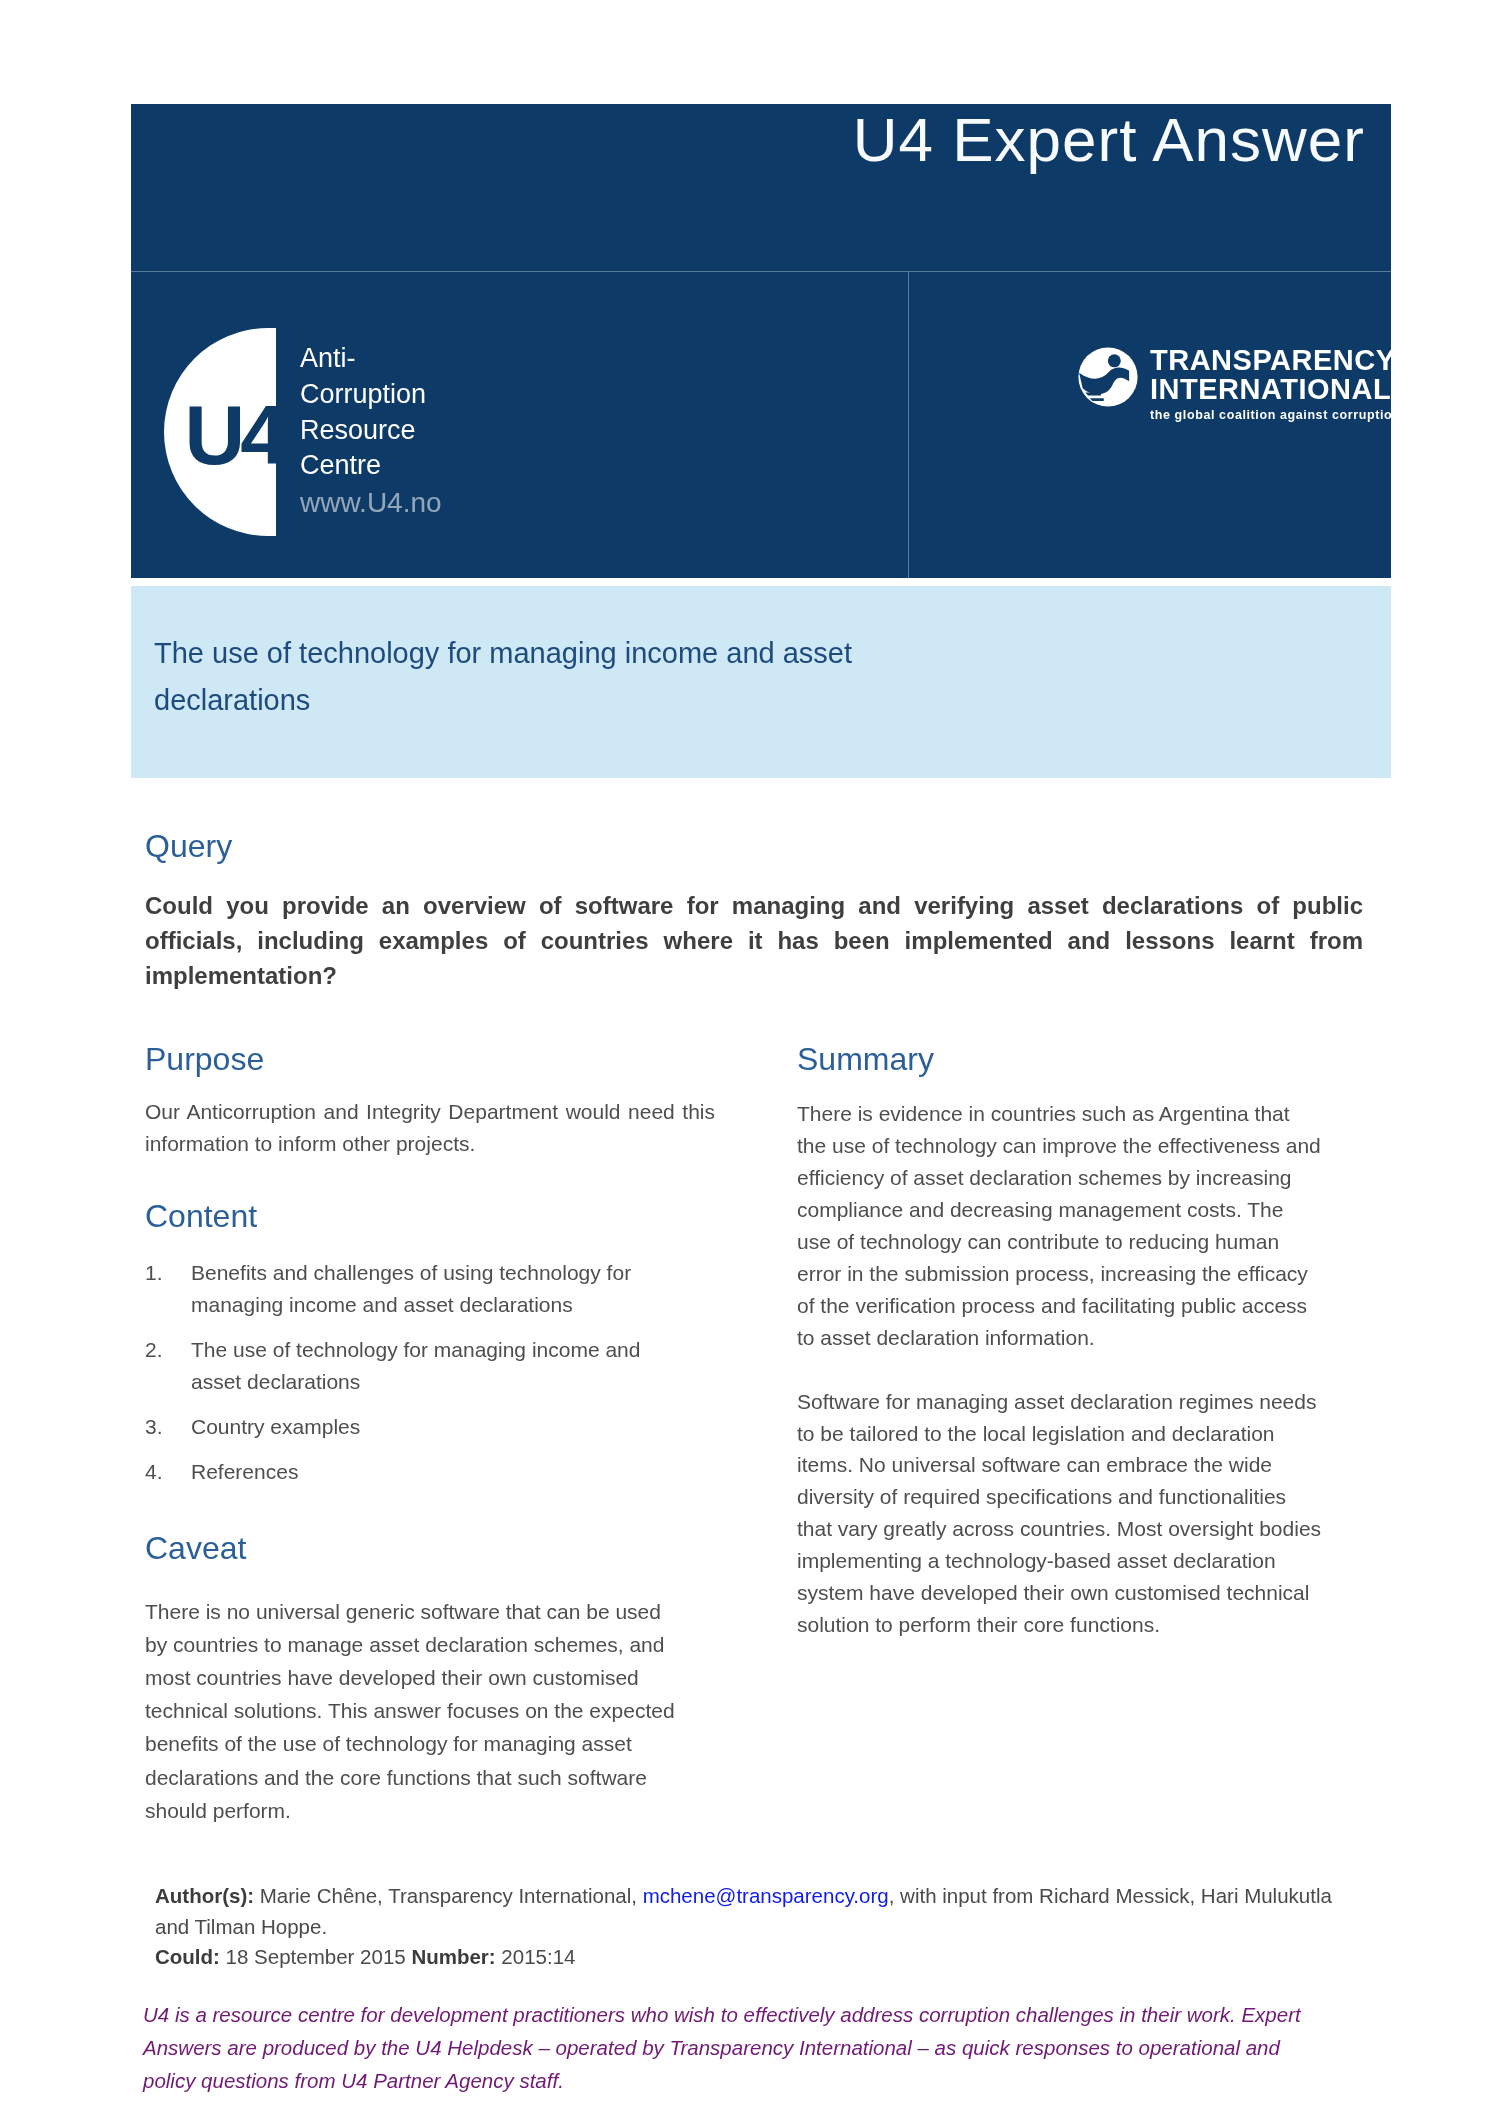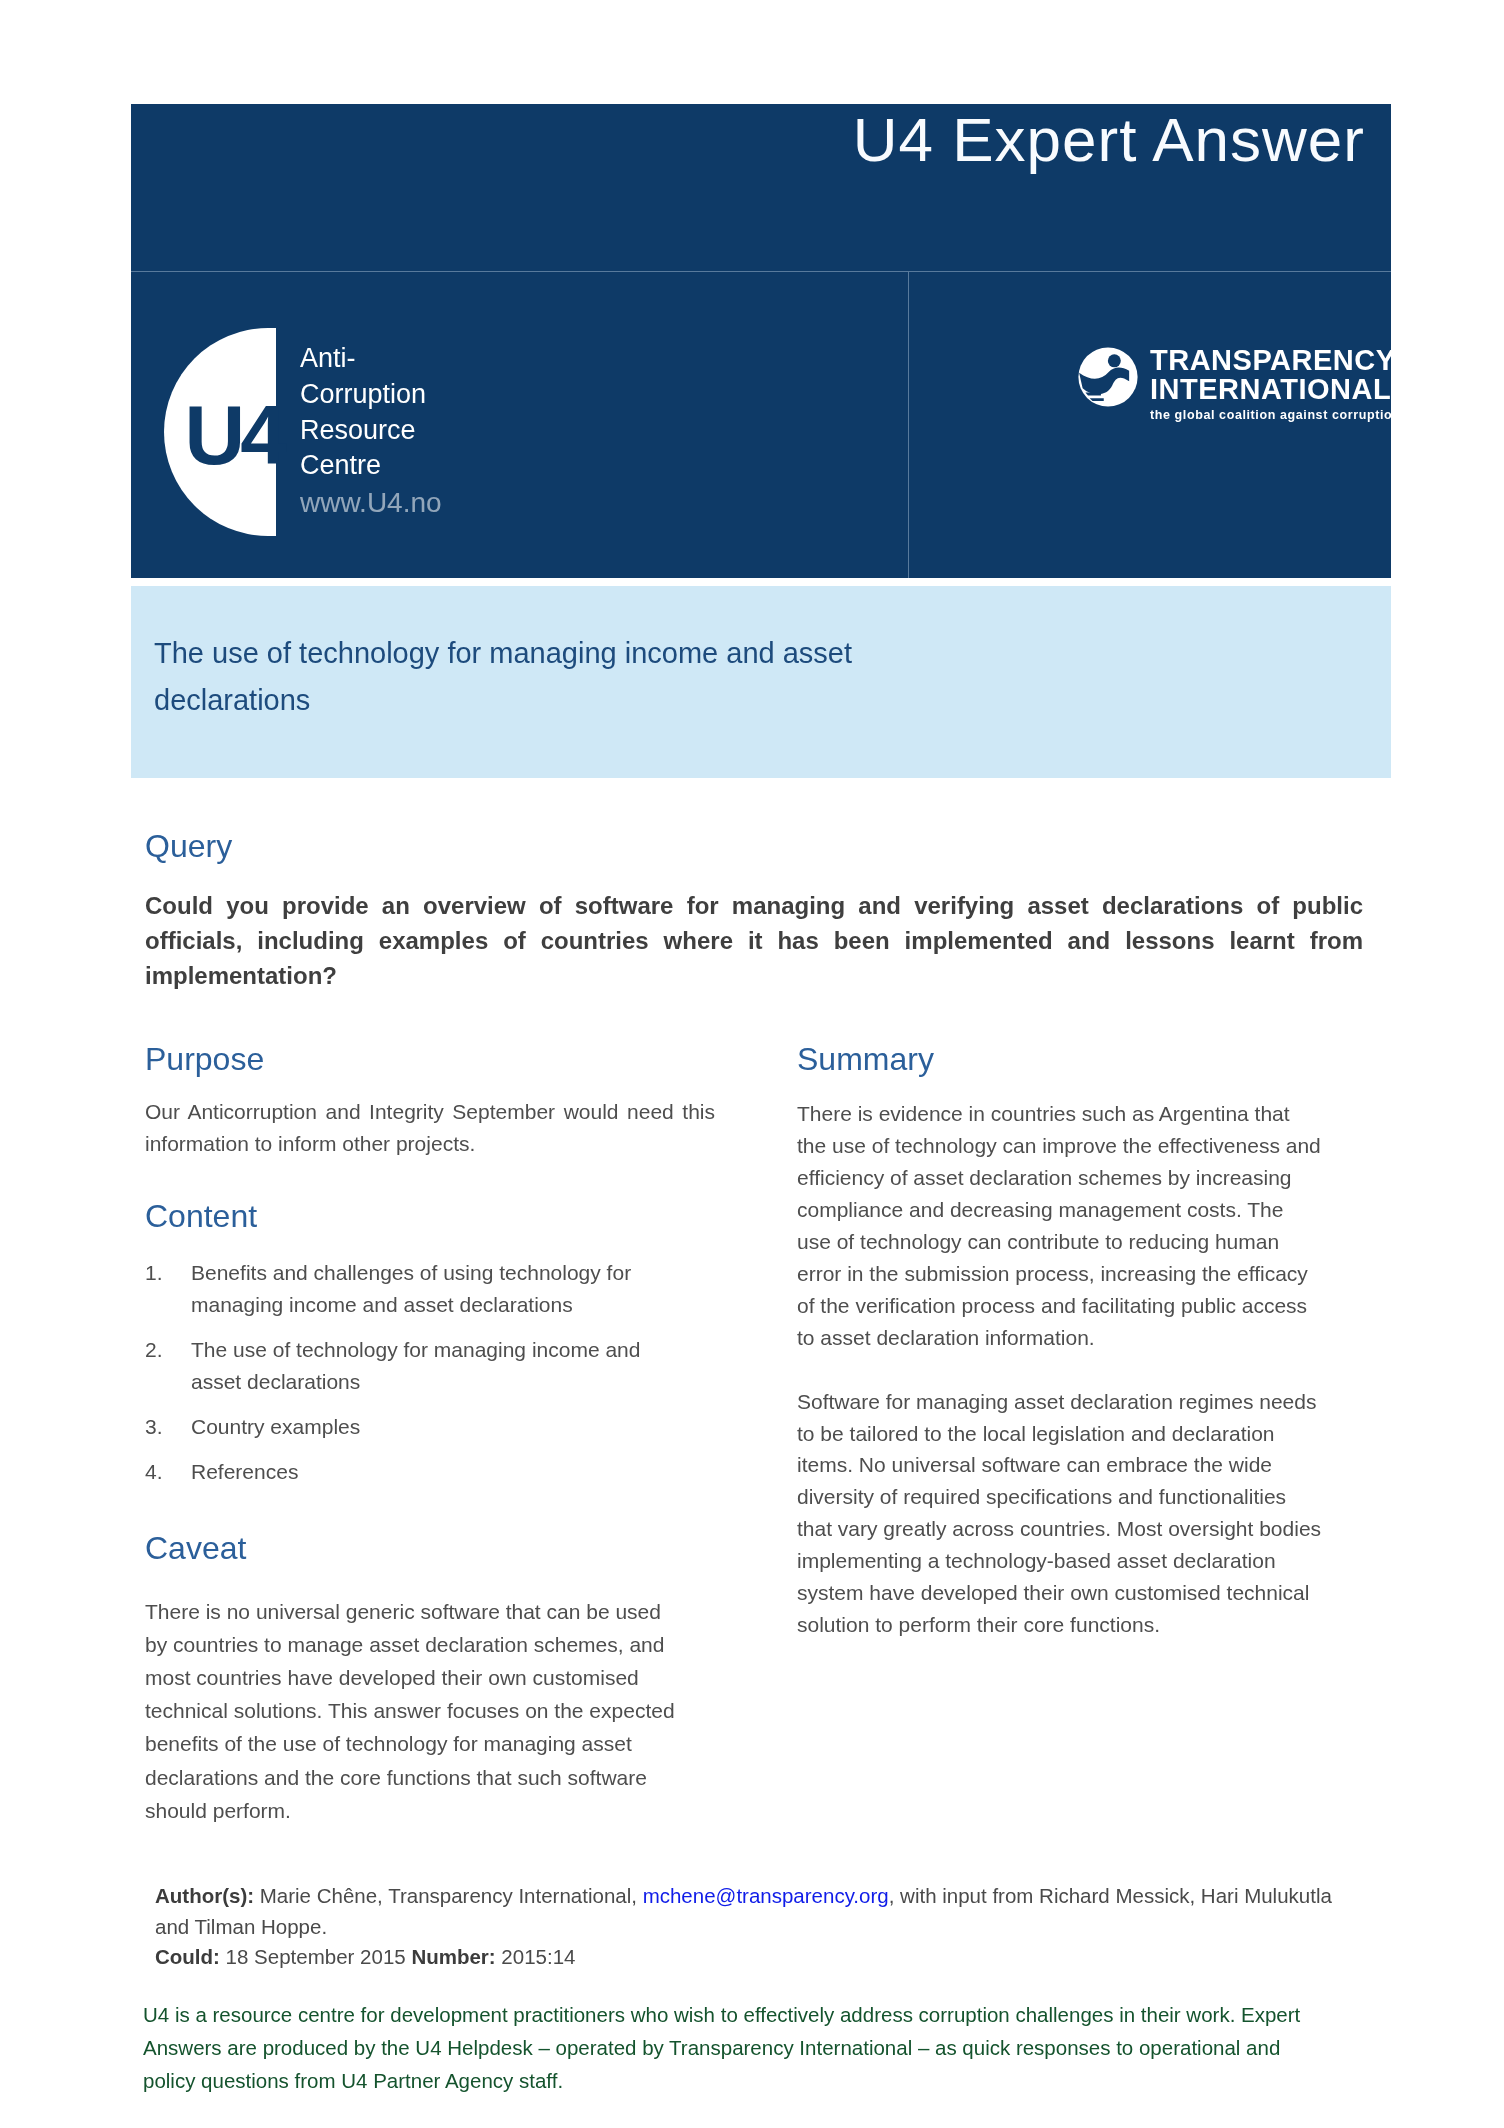--- a/index.html
+++ b/index.html
@@ -74,22 +74,22 @@
   .summary-p1{margin-top:20px;}
   .summary-p2{margin-top:32px;}
 
   
   .footer{margin:54px 28px 0 10px;}
   .meta{font-size:20.5px;color:#4a4a4a;line-height:1.5;margin:0;}
   .meta .lbl{font-weight:700;color:#3c3c3c;}
   .reviewed{margin-top:18px;}
   .email-link{color:#0f1ce8;text-decoration:none;}
   .note{
-    margin:26px 0 0 -12px;font-size:20.5px;
-    color:#14532d;line-height:1.6;
+    margin:26px 0 0 -12px;font-size:20.5px;font-style:italic;
+    color:#701a75;line-height:1.6;
   }
 </style>
 </head>
 <body>
 
 <div class="doc">
 
   <div class="navy">
     <div class="band-top">
       <span class="brand">U4 Expert Answer</span>
@@ -156,21 +156,21 @@
 
   <div class="content">
 
     <h2 class="query-h">Query</h2>
     <p class="query-text">Could you provide an overview of software for managing and verifying asset declarations of public officials, including examples of countries where it has been implemented and lessons learnt from implementation?</p>
 
     <div class="cols">
 
       <div class="col-left">
         <h2>Purpose</h2>
-        <p class="body-p purpose-p">Our Anticorruption and Integrity September would need this information to inform other projects.</p>
+        <p class="body-p purpose-p">Our Anticorruption and Integrity Department would need this information to inform other projects.</p>
 
         <h2 class="content-h">Content</h2>
         <div class="toc">
           <div class="toc-item">
             <span class="body-p toc-num">1.</span>
             <span class="body-p">Benefits and challenges of using technology for managing income and asset declarations</span>
           </div>
           <div class="toc-item">
             <span class="body-p toc-num">2.</span>
             <span class="body-p">The use of technology for managing income and asset declarations</span>

